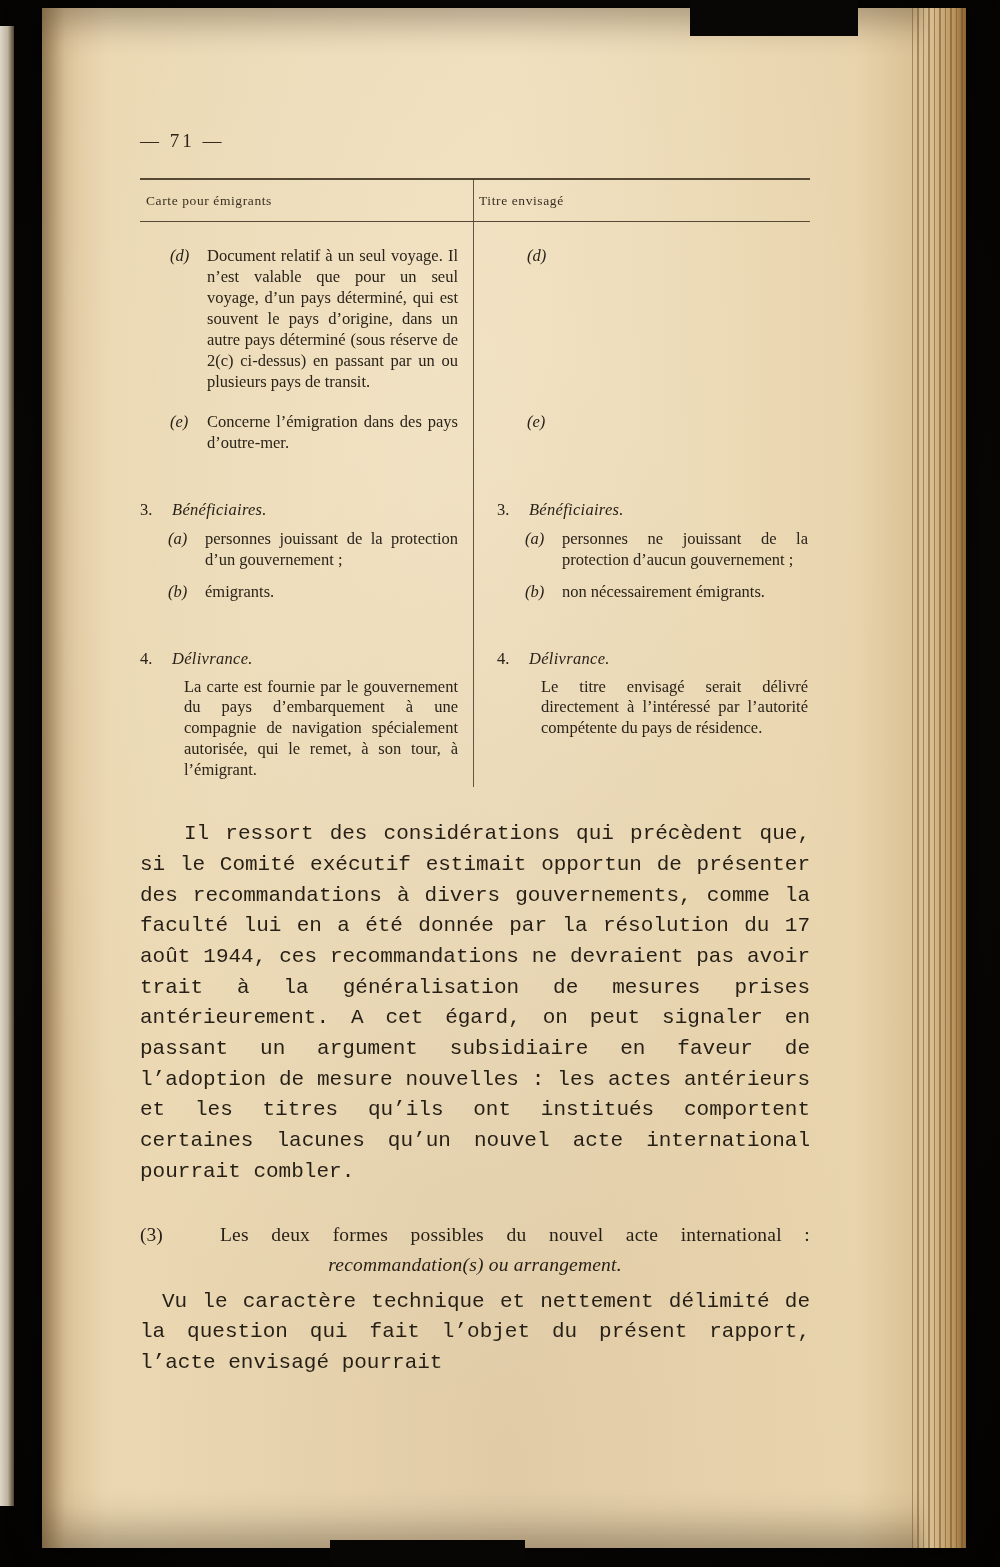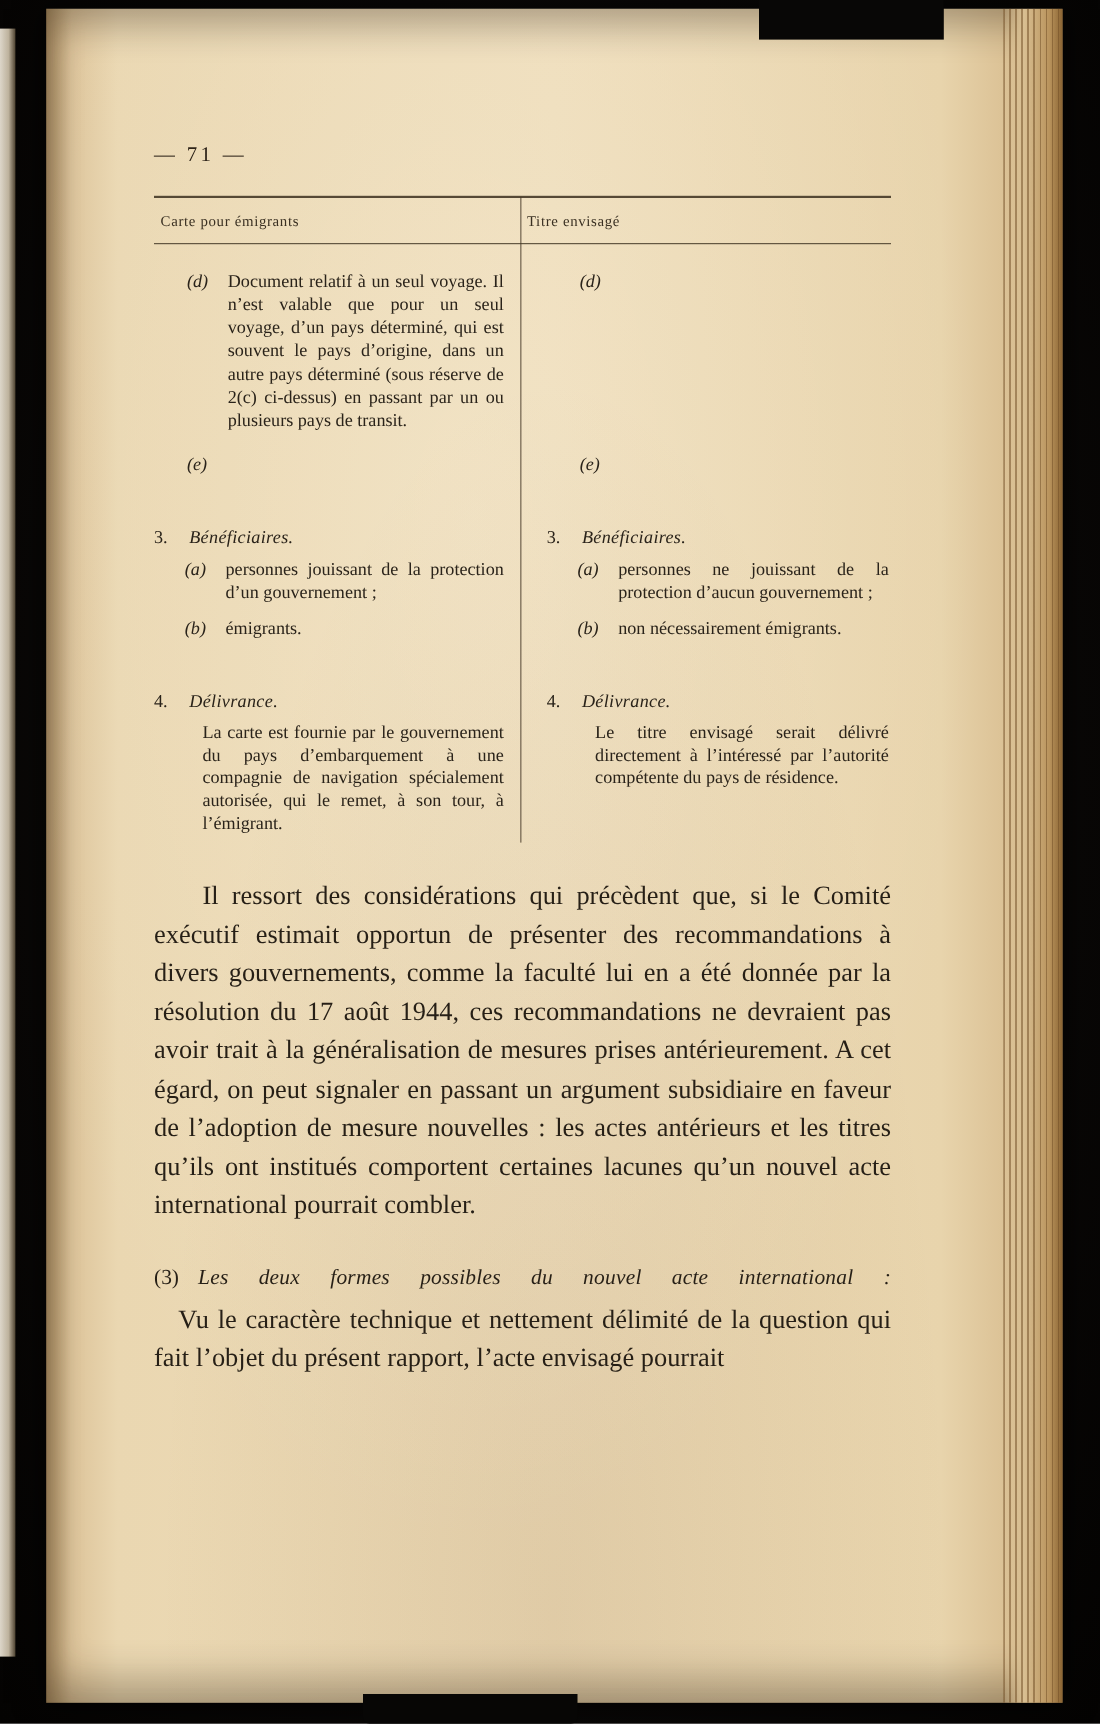--- a/index.html
+++ b/index.html
@@ -58,26 +58,26 @@
   .lettered{display:flex;margin-left:30px;}
   .lettered .let{flex:0 0 37px;font-style:italic;}
   .lettered .txt{flex:1;text-align:justify;}
   .sub{margin-left:28px;margin-top:8px;}
   .sub + .sub{margin-top:11px;}
   .sec-head{display:flex;}
   .sec-num{flex:0 0 32px;}
   .sec-title{font-style:italic;letter-spacing:.3px;}
   .sec-par{margin-left:44px;margin-top:7px;text-align:justify;}
   
-  .para{font-size:24px;line-height:1.46;text-align:justify;color:#261f16;}
+  .para{font-size:21px;line-height:1.46;text-align:justify;color:#261f16;font-family:Liberation Mono, monospace;}
   .para.indent{text-indent:44px;}
   .heading3{margin-top:34px;font-size:19.5px;line-height:1.4;color:#261f16;}
   .h3-line1{display:flex;}
   .h3-num{flex:0 0 40px;}
-  .h3-text{flex:1;font-style:italic;text-align:justify;text-align-last:justify;letter-spacing:.2px;}
+  .h3-text{flex:1;text-align:justify;text-align-last:justify;letter-spacing:.2px;margin-left:40px;}
   .h3-line2{font-style:italic;text-align:center;margin-top:3px;letter-spacing:.2px;}
   .para2{margin-top:8px;text-indent:22px;}
 </style>
 </head>
 <body>
 
 <div class="neighbor-sliver"></div>
 
 <div class="page">
   <div class="content">
@@ -105,20 +105,21 @@
         </div>
         <div class="cellR">
           <div class="lettered">
             <span class="let">(d)</span>
           </div>
         </div>
 
         <div class="cellL rowgap-sm">
           <div class="lettered">
             <span class="let">(e)</span>
+            <span class="txt">Concerne l’émigration dans des pays d’outre-mer.</span>
           </div>
         </div>
         <div class="cellR rowgap-sm">
           <div class="lettered">
             <span class="let">(e)</span>
           </div>
         </div>
 
         <div class="cellL rowgap-lg">
           <div class="sec-head">
@@ -167,20 +168,21 @@
       </div>
     </div>
 
     <div class="para indent">Il ressort des considérations qui précèdent que, si le Comité exécutif estimait opportun de présenter des recommandations à divers gouvernements, comme la faculté lui en a été donnée par la résolution du 17 août 1944, ces recommandations ne devraient pas avoir trait à la généralisation de mesures prises antérieurement. A cet égard, on peut signaler en passant un argument subsidiaire en faveur de l’adoption de mesure nouvelles : les actes antérieurs et les titres qu’ils ont institués comportent certaines lacunes qu’un nouvel acte international pourrait combler.</div>
 
     <div class="heading3">
       <div class="h3-line1">
         <span class="h3-num">(3)</span>
         <span class="h3-text">Les deux formes possibles du nouvel acte international :</span>
       </div>
+      <div class="h3-line2">recommandation(s) ou arrangement.</div>
     </div>
 
     <div class="para para2">Vu le caractère technique et nettement délimité de la question qui fait l’objet du présent rapport, l’acte envisagé pourrait</div>
 
   </div>
 
   <div class="page-stack"></div>
 </div>
 
 <div class="notch-top"></div>

